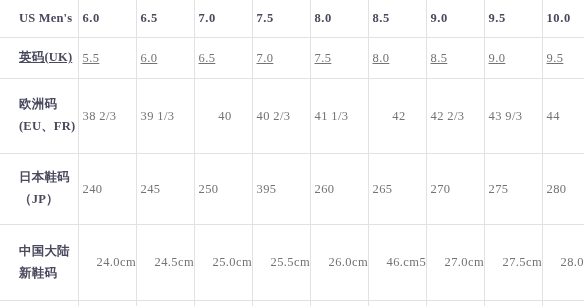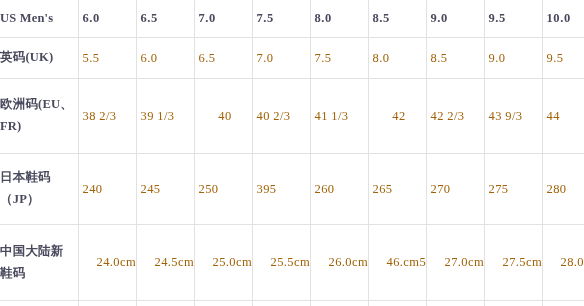--- a/index.html
+++ b/index.html
@@ -21,52 +21,52 @@
     border-spacing: 0;
   }
 
   .size-table td {
     border-right: 1px solid #e2e2e2;
     border-bottom: 1px solid #e2e2e2;
     padding: 0 4px;
     vertical-align: middle;
     font-size: 12.5px;
     line-height: 1.45;
-    color: #a16207;
+    color: #737373;
     letter-spacing: 0.4px;
     white-space: nowrap;
     overflow: hidden;
   }
 
   
   .size-table td.row-label {
     border-right: 1px solid #e2e2e2;
     color: #4a4a5e;
     font-weight: bold;
     font-size: 12.5px;
     letter-spacing: 0.2px;
     white-space: normal;
-    padding-left: 0;
+    padding-left: 19px;
     padding-right: 2px;
     line-height: 1.75;
   }
 
   
   tr.row-head td {
     color: #4a4a5e;
     font-weight: bold;
     letter-spacing: 0.6px;
   }
 
   
   td.center { text-align: center; padding-left: 8px; }
 
   
   tr.row-head    td { height: 37px; }
-  tr.row-uk      td { height: 40px; }
+  tr.row-uk      td { height: 40px; text-decoration: underline; }
   tr.row-eu      td { height: 74px; }
   tr.row-jp      td { height: 70px; }
   tr.row-cn      td { height: 75px; padding-left: 18px; }
   tr.row-tail    td { height: 10px; border-bottom: none; }
 
   
   col.c-label { width: 78px; }
   col.c-size  { width: 58px; }
   col.c-size5 { width: 60px; }
 </style>

